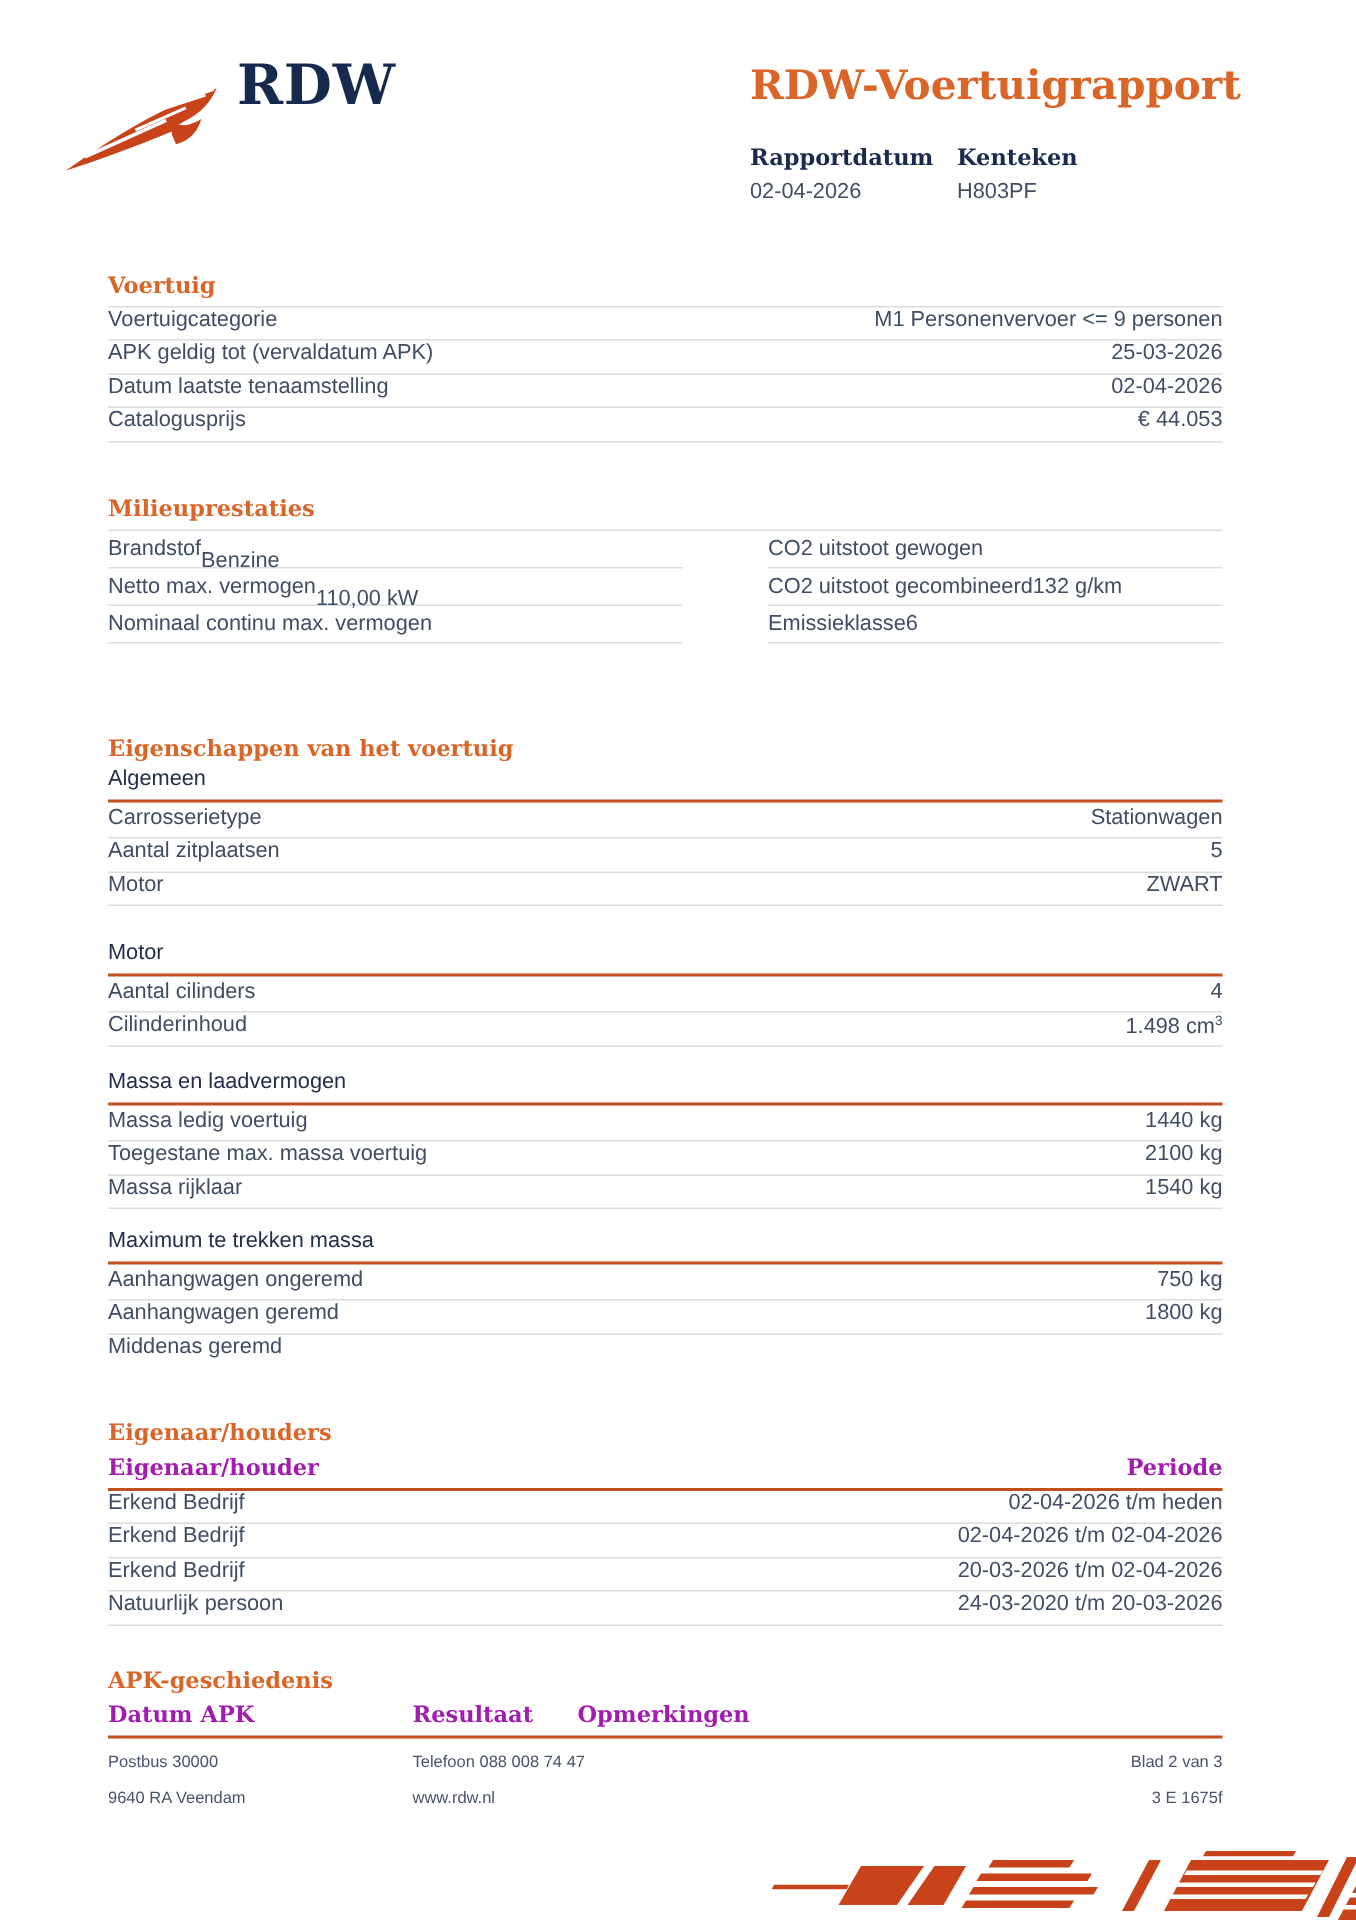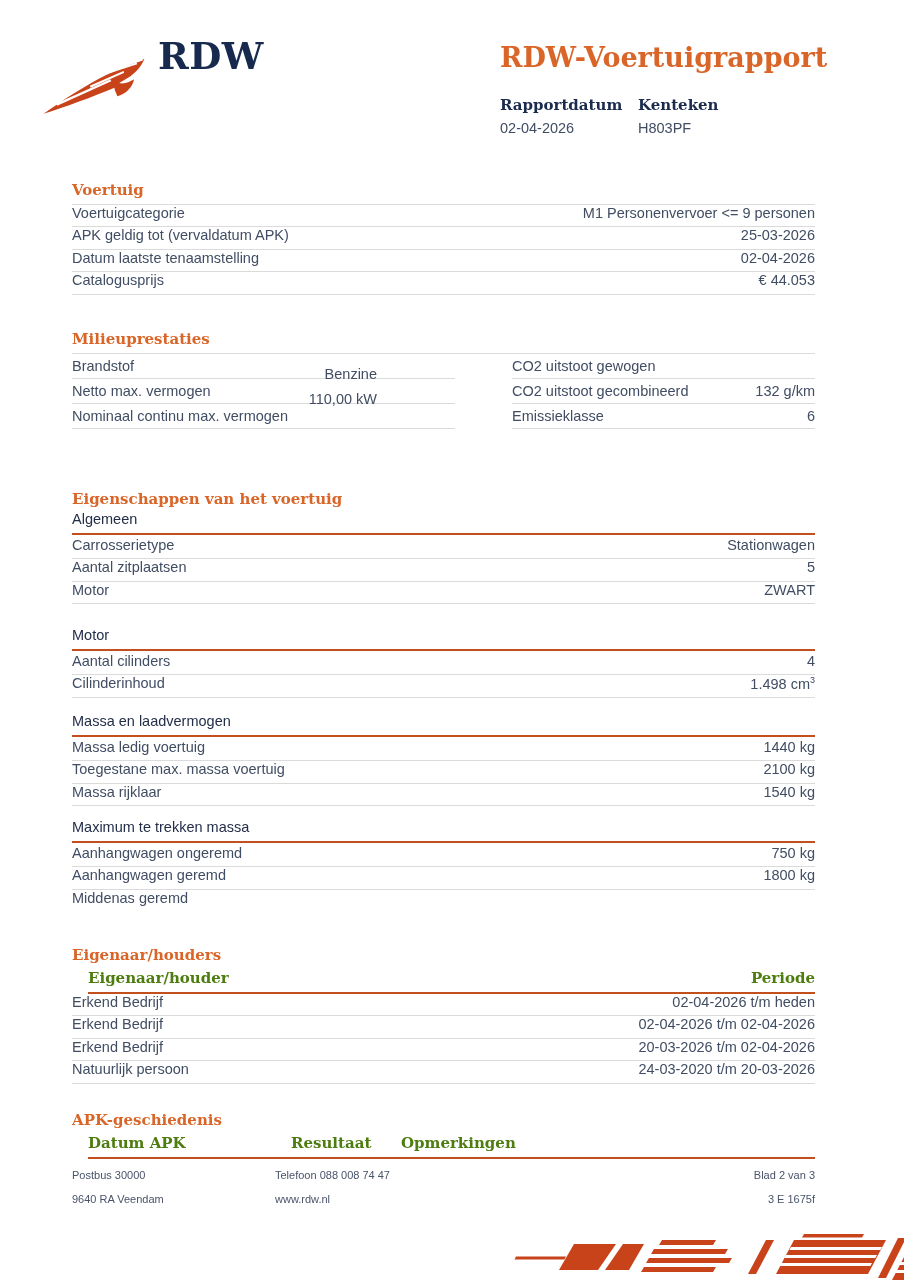--- a/index.html
+++ b/index.html
@@ -25,33 +25,33 @@
   .row{display:flex;justify-content:space-between;align-items:flex-start;
        height:21.4px;font-size:14.5px;border-bottom:1px solid #dbdbdb;gap:24px;}
   .row .lbl{white-space:nowrap;}
   .row .val{white-space:nowrap;text-align:right;}
   sup{font-size:9px;}
 
   
   .twocol{display:flex;}
   .col-left{width:383px;}
   .col-right{width:303px;margin-left:57px;}
-  .mrow{display:flex;justify-content:space-between;align-items:center;
+  .mrow{display:flex;align-items:center;
         height:24px;font-size:14.5px;border-bottom:1px solid #dbdbdb;}
   .col-left .mrow .val{padding-right:78px;margin-top:16px;}
 
   
   .sub-title{font-weight:normal;font-size:14.5px;color:#232e49;padding-bottom:6px;
              border-bottom:2px solid #c34e1e;}
   .sub-rows{margin-top:2px;}
 
   
   .tbl-head{display:flex;justify-content:space-between;align-items:baseline;
             font-family:"DejaVu Serif",serif;font-weight:bold;font-size:15px;
-            color:#4d7c0f;padding:3px 0 5px 0;border-bottom:2px solid #c34e1e;margin-left:16px;}
+            color:#a21caf;padding:3px 0 5px 0;border-bottom:2px solid #c34e1e;}
   .apk-head{display:flex;justify-content:flex-start;}
   .apk-c1{width:203px;} .apk-c2{width:110px;} .apk-c3{flex:1;}
 
   
   .footer{position:absolute;left:72px;top:1169px;width:743px;font-size:11px;color:#49536a;}
   .f-line{display:flex;margin-bottom:12px;}
   .f-c1{width:203px;} .f-c2{flex:1;} .f-c3{text-align:right;}
 
   
   .speed-graphic{position:absolute;right:0;top:1232px;line-height:0;}

